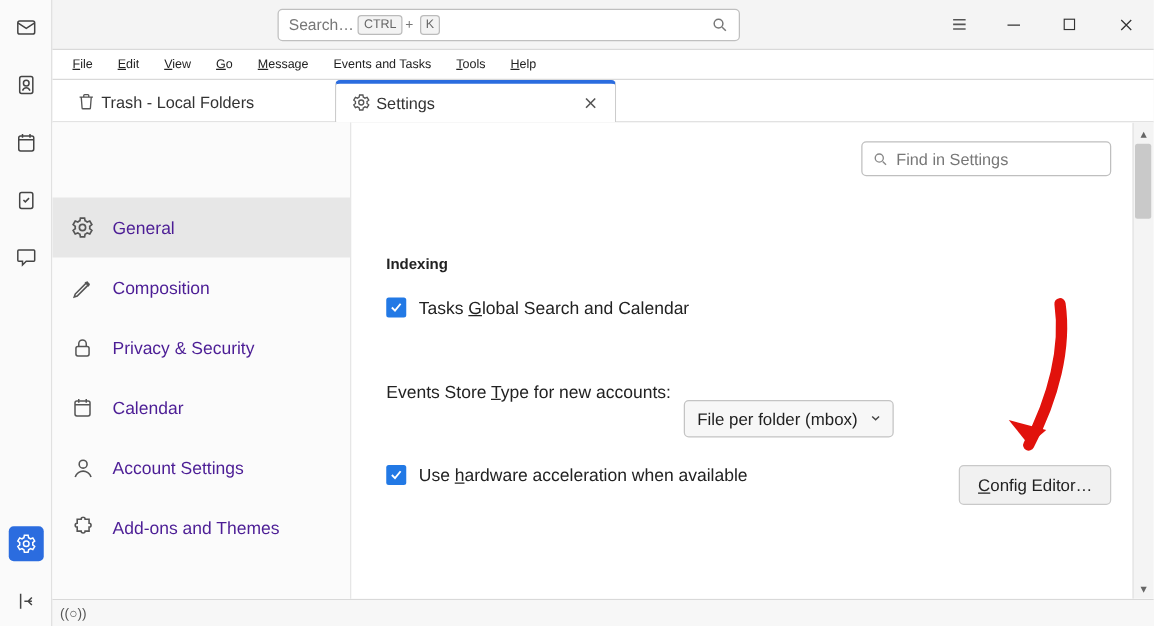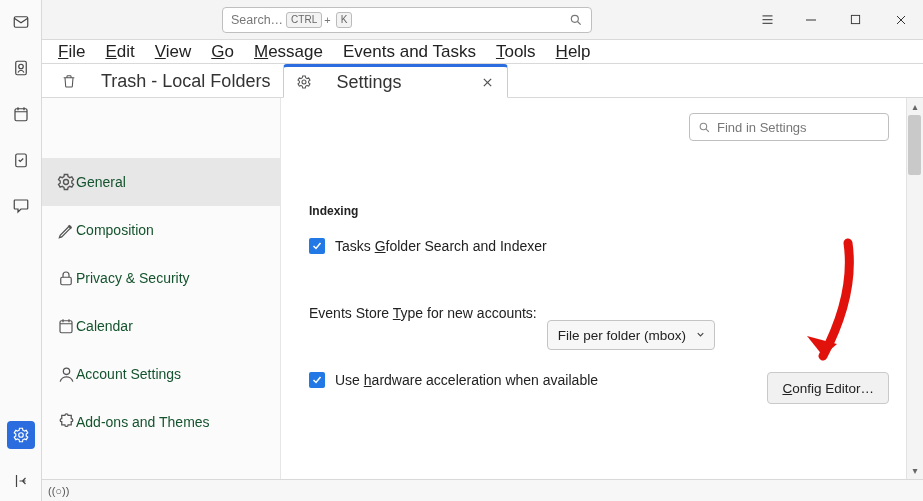--- a/index.html
+++ b/index.html
@@ -17,34 +17,34 @@
   .titlebar { height:40px; background:#f4f4f4; border-bottom:1px solid #d9d9d9; display:flex; align-items:center; }
   .search-wrap { margin-left:180px; width:370px; height:26px; border:1px solid #bfbfbf; border-radius:4px; background:#fff; display:flex; align-items:center; padding:0 8px; color:#777;}
   .search-wrap .ph { flex:0 0 auto; font-size:12.5px; }
   .kbd { display:inline-block; border:1px solid #bbb; border-radius:3px; padding:0 4px; font-size:10px; background:#f3f3f3; color:#666; margin-left:3px; line-height:14px;}
   .search-wrap .gap { flex:1; }
   .titlebar .right { margin-left:auto; display:flex; align-items:center; }
   .titlebar .ctl { width:45px; height:40px; display:flex; align-items:center; justify-content:center; color:#555;}
   .ham { width:42px; height:40px; display:flex; align-items:center; justify-content:center;}
   
   .menubar { height:24px; background:#fff; border-bottom:1px solid #d9d9d9; display:flex; align-items:center; padding-left:8px; gap:4px;}
-  .menubar .mi { padding:2px 8px; font-size:17px; }
+  .menubar .mi { padding:2px 8px; font-size:10px; }
   .menubar .mi u { text-decoration:underline; }
   
   .tabs { height:34px; display:flex; align-items:flex-end; background:#fff; border-bottom:1px solid #d9d9d9; padding-left:6px;}
-  .tab { height:32px; display:flex; align-items:center; gap:24px; padding:0 12px; border:1px solid transparent; border-top-left-radius:4px; border-top-right-radius:4px; min-width:220px; font-size:18px; color:#333;}
+  .tab { height:32px; display:flex; align-items:center; gap:4px; padding:0 12px; border:1px solid transparent; border-top-left-radius:4px; border-top-right-radius:4px; min-width:220px; font-size:13px; color:#333;}
   .tab.inactive { background:#fff; }
   .tab.active { background:#fff; border:1px solid #ccc; border-bottom:1px solid #fff; border-top:3px solid #2b6cdf; height:34px; margin-bottom:-1px; min-width:225px;}
   .tab .tx { flex:1; white-space:nowrap; overflow:hidden; text-overflow:ellipsis;}
   .tab .close { width:16px; height:16px; display:flex; align-items:center; justify-content:center;}
   .tsvg { width:16px; height:16px; color:#555;}
   
   .content { flex:1; display:flex; background:#fff; position:relative;}
   .sidebar { width:239px; background:#fbfbfb; border-right:1px solid #e6e6e6; padding-top:60px;}
-  .nav { display:flex; align-items:center; padding:0 14px; height:48px; font-size:14px; color:#14532d;}
+  .nav { display:flex; align-items:center; gap:14px; padding:0 14px; height:48px; font-size:14px; color:#4c1d95;}
   .nav.sel { background:#e7e7e7; }
   .nav .nicon { width:20px; height:20px; color:#555; display:flex; align-items:center; justify-content:center;}
   .panel { flex:1; padding:18px 28px 0 28px; position:relative; overflow:hidden;}
   .find { position:absolute; top:15px; right:34px; width:200px; height:28px; border:1px solid #bfbfbf; border-radius:4px; display:flex; align-items:center; padding:0 8px; color:#777; background:#fff;}
   .find svg { width:13px; height:13px; margin-right:6px;}
   .hsec { margin-top:88px; font-size:12px; font-weight:600;}
   .row { display:flex; align-items:center; margin-top:20px; font-size:14px;}
   .row.gaptop { margin-top:22px;}
   .cb { width:16px; height:16px; background:#2279e5; border-radius:2px; margin-right:10px; display:flex; align-items:center; justify-content:center; flex-shrink:0;}
   .cb svg { width:12px; height:12px; color:#fff;}
@@ -245,21 +245,21 @@
         </div>
 
         <div class="hsec">Indexing</div>
 
         <div class="row">
           <span class="cb">
               <svg viewBox="0 0 24 24" fill="none" stroke="currentColor" stroke-width="3">
                 <path d="M5 12l5 5 9-11"></path>
               </svg>
             </span>
-          <span><span>Tasks </span><u>G</u><span>folder Search and Indexer</span></span>
+          <span><span>Tasks </span><u>G</u><span>lobal Search and Calendar</span></span>
         </div>
 
         <div class="row gaptop">
           <span><span>Events Store </span><u>T</u><span>ype for new accounts:</span></span>
           <span class="sel-control">
             <span>File per folder (mbox)</span>
             <span class="chev"><svg width="11" height="11" viewBox="0 0 24 24" fill="none" stroke="#444" stroke-width="2.5">
                   <path d="M6 9l6 6 6-6"></path>
                 </svg></span>
           </span>

